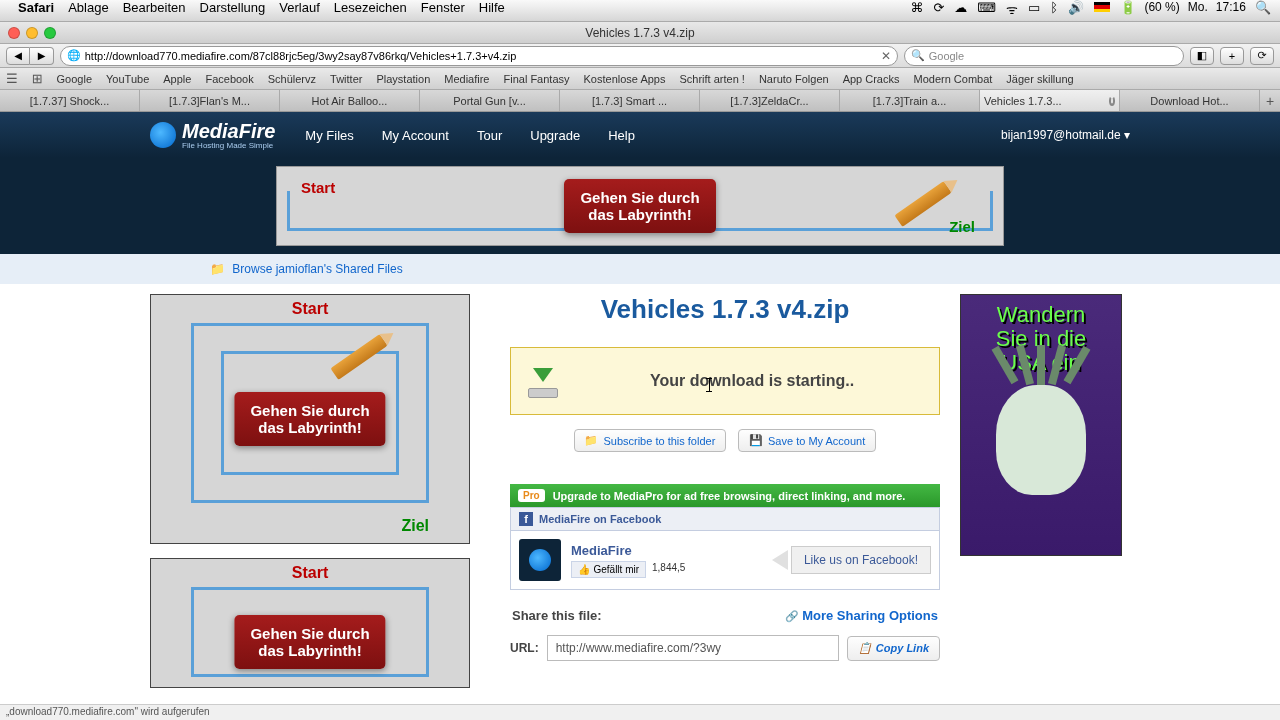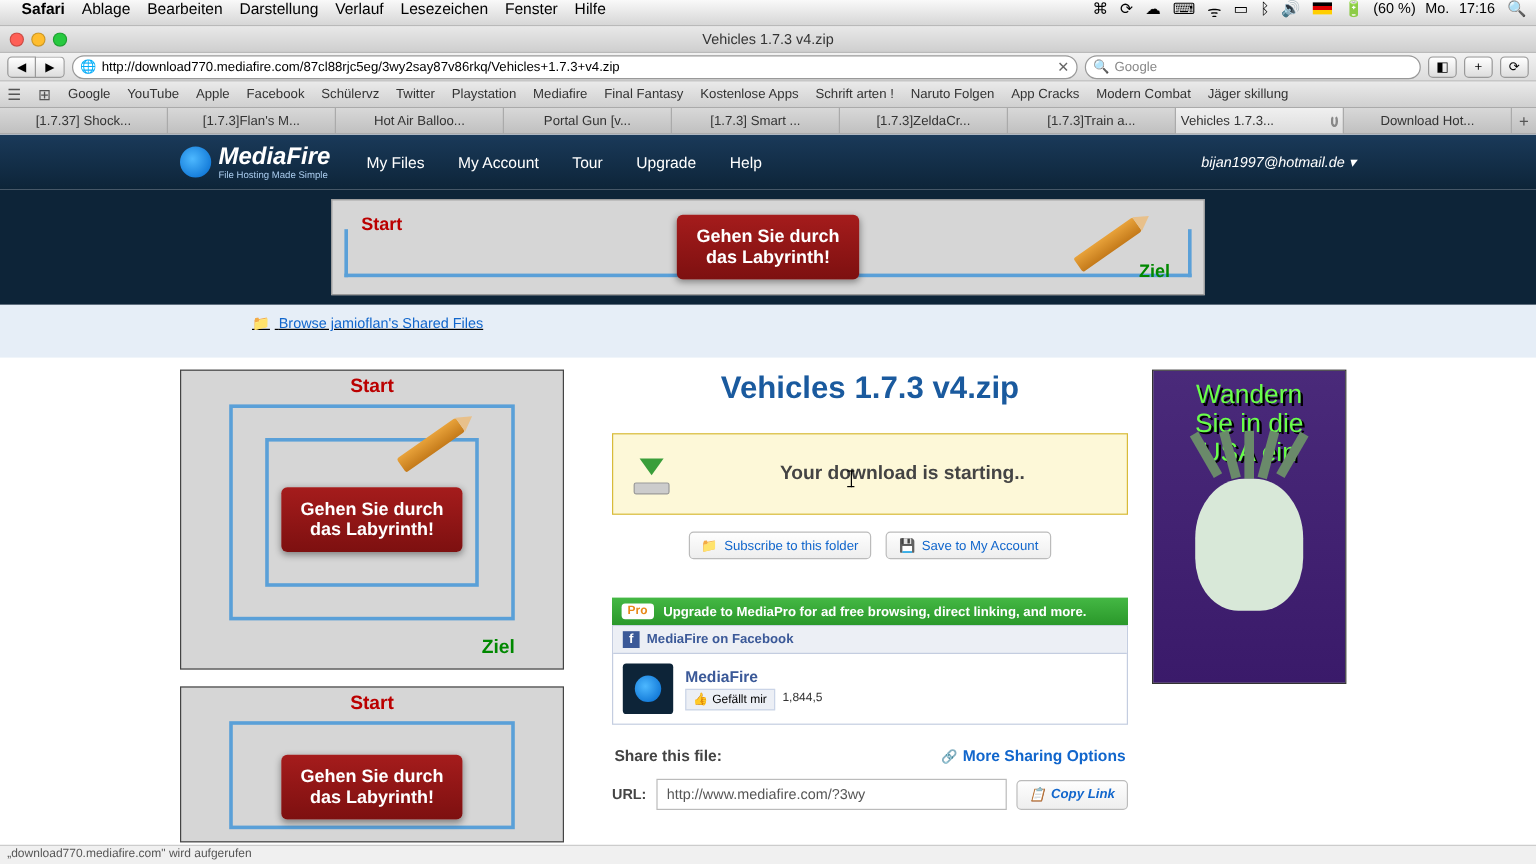--- a/index.html
+++ b/index.html
@@ -49,32 +49,32 @@
 
 .page { height: calc(720px - 22px - 22px - 24px - 22px - 22px - 16px); overflow: hidden; background: #fff; position: relative; }
 
 
 .mf-header { height: 46px; background: linear-gradient(#1a3a5a, #0d2438); display: flex; align-items: center; padding: 0 150px 0 150px; color: #fff; font-size: 13px; }
 .mf-logo { display: flex; align-items: center; gap: 6px; margin-right: 30px; }
 .mf-logo .flame { width: 26px; height: 26px; background: radial-gradient(circle at 40% 40%, #4db8ff, #0066cc); border-radius: 50%; }
 .mf-logo-text { font-size: 20px; font-weight: bold; font-style: italic; }
 .mf-logo-sub { font-size: 8px; color: #aaccee; display: block; margin-top: -2px; }
 .mf-nav { display: flex; gap: 28px; justify-content: flex-end; }
-.mf-user { margin-left: auto; font-size: 12px; font-style: italic; }
+.mf-user { margin-left: auto; font-size: 12px; }
 
 
 .mf-bannerwrap { background: #0d2438; padding: 8px 0 8px; display: flex; justify-content: center; }
 .ad-banner { width: 728px; height: 80px; border: 1px solid #999; background: #d6d6d6; position: relative; overflow: hidden; display: flex; align-items: center; }
 .ad-banner .start { position: absolute; left: 24px; top: 12px; font-weight: bold; color: #b00; font-size: 15px; }
 .ad-banner .ziel { position: absolute; right: 28px; bottom: 10px; font-weight: bold; color: #008800; font-size: 15px; }
 .ad-banner .maze { position: absolute; left: 10px; right: 10px; top: 24px; height: 40px; border: 3px solid #5aa0d8; border-top: none; }
 .ad-redbox { background: linear-gradient(#a51c1c,#7d1010); color: #fff; padding: 10px 16px; border-radius: 5px; font-weight: bold; font-size: 15px; text-align: center; z-index: 2; position: relative; margin: 0 auto; box-shadow: 0 2px 6px rgba(0,0,0,0.4); }
 
 
-.browse-row { background: #e6eef7; padding: 8px 0 22px 210px; font-size: 12px; text-decoration: underline; }
+.browse-row { background: #e6eef7; padding: 8px 0 8px 210px; font-size: 12px; }
 .browse-row a { color: #1166cc; text-decoration: none; }
 .folder-icon { color: #d9a23a; margin-right: 4px; }
 
 
 .content { display: flex; gap: 20px; padding: 10px 24px 0 150px; }
 .col-left { width: 340px; }
 .col-mid { width: 430px; }
 .col-right { width: 165px; }
 
 
@@ -328,20 +328,24 @@
           <div>
             <div class="fb-name">MediaFire</div>
             <div style="display:flex;align-items:center;">
               <div class="fb-like-btn">
                 <span>👍</span>
                 <span>Gefällt mir</span>
               </div>
               <span class="fb-count">1,844,5</span>
             </div>
           </div>
+          <div class="fb-cta">
+            <div class="fb-arrow"></div>
+            <span>Like us on Facebook!</span>
+          </div>
         </div>
       </div>
 
       <div class="share-box">
         <div class="share-head">
           <span class="title">Share this file:</span>
           <span class="more">
             <span style="color:#888;font-size:11px;">🔗</span>
             <span>More Sharing Options</span>
           </span>

